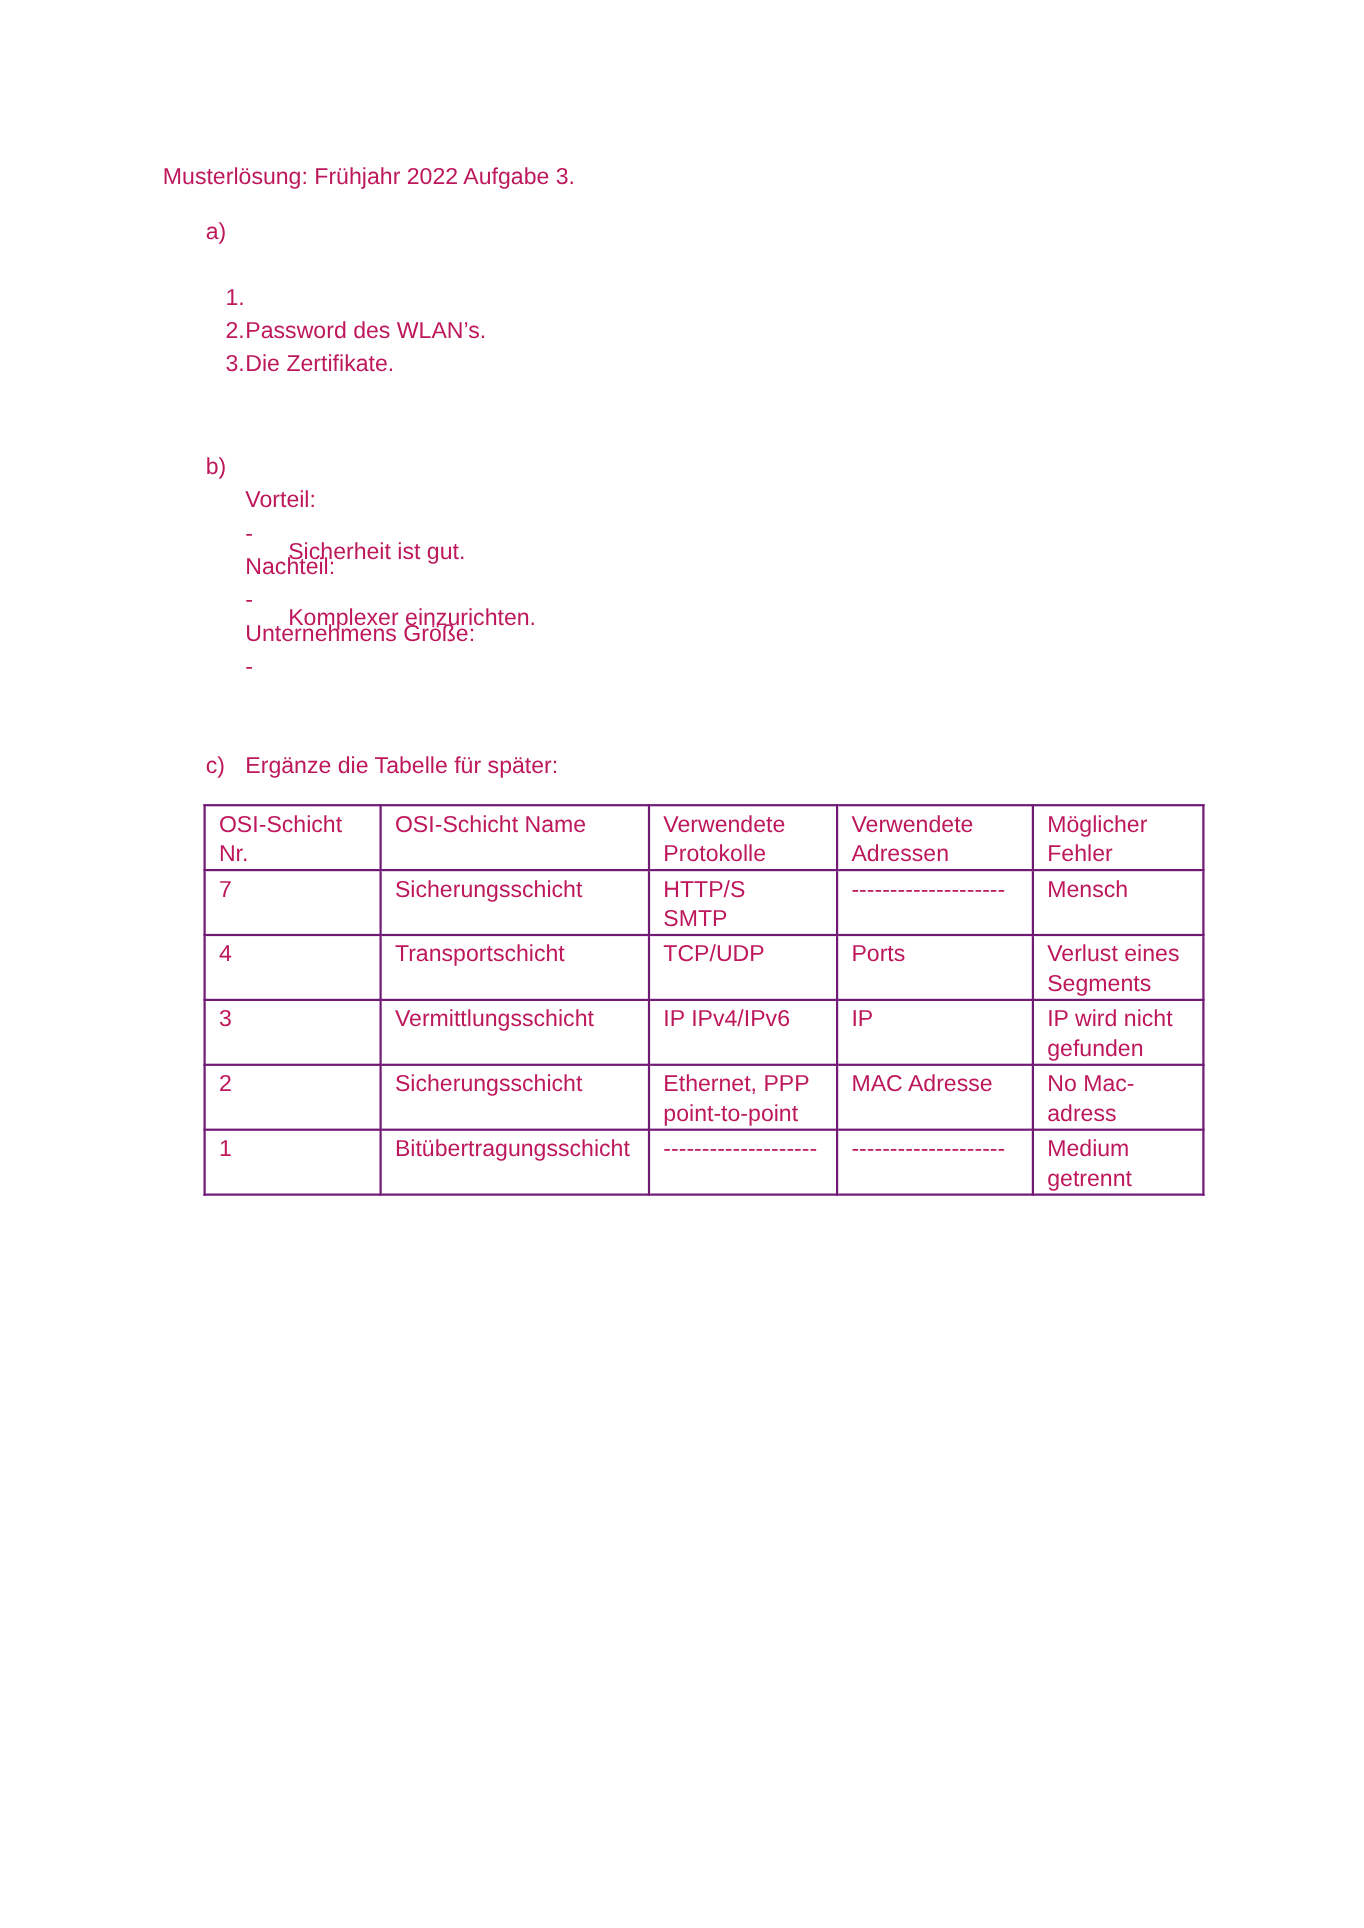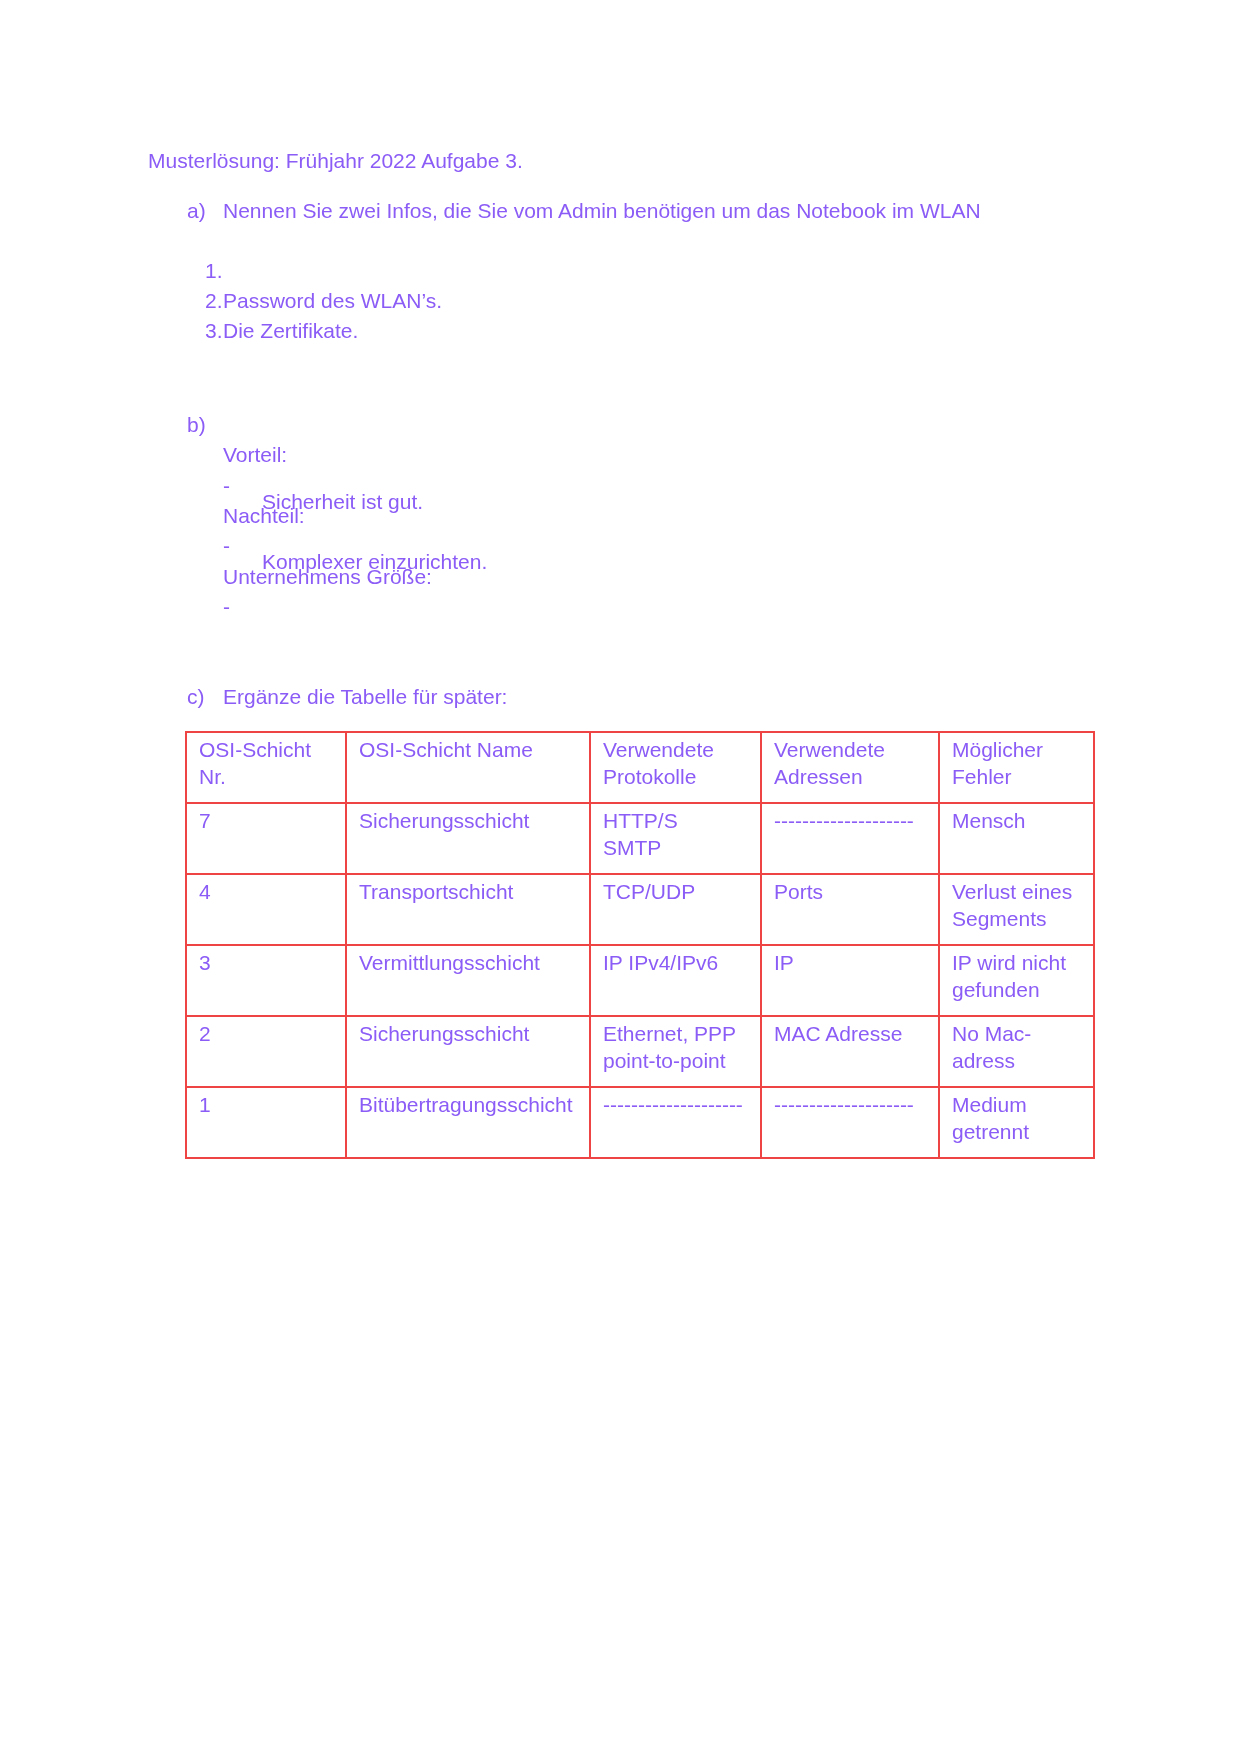--- a/index.html
+++ b/index.html
@@ -2,21 +2,21 @@
 <html><head>
 <meta charset="utf-8">
 <style>
   html, body { margin: 0; padding: 0; background: #ffffff; }
   .page {
     position: relative;
     width: 1240px;
     height: 1753px;
     background: #ffffff;
     font-family: "Liberation Sans", "DejaVu Sans", sans-serif;
-    color: #8b5cf6;
+    color: #be185d;
     overflow: hidden;
   }
   .line {
     position: absolute;
     left: 0;
     width: 1240px;
     height: 30px;
     font-size: 21px;
     line-height: 30px;
     white-space: nowrap;
@@ -32,23 +32,23 @@
   table.osi {
     position: absolute;
     left: 185px;
     top: 731px;
     width: 908px;
     border-collapse: collapse;
     table-layout: fixed;
     font-size: 21px;
   }
   table.osi td {
-    border: 2px solid #ef4444;
+    border: 2px solid #701a75;
     vertical-align: top;
-    padding: 3px 11px 12px 12px;
+    padding: 3px 11px 0 12px;
     line-height: 27px;
     white-space: pre-line;
     overflow: hidden;
   }
   .c1 { width: 160px; }
   .c2 { width: 244px; }
   .c3 { width: 171px; }
   .c4 { width: 178px; }
   .c5 { width: 155px; }
 </style>
@@ -56,21 +56,20 @@
 <body>
 
 <div class="page">
 
   <div class="line" style="top:146px">
     <span class="title-line">Musterlösung: Frühjahr 2022 Aufgabe 3.</span>
   </div>
 
   <div class="line" style="top:196px">
     <span class="x-label">a)</span>
-    <span class="x-text">Nennen Sie zwei Infos, die Sie vom Admin benötigen um das Notebook im WLAN</span>
   </div>
   <div class="line" style="top:256px">
     <span class="x-num">1.</span>
   </div>
   <div class="line" style="top:286px">
     <span class="x-num">2.</span>
     <span class="x-text">Password des WLAN’s.</span>
   </div>
   <div class="line" style="top:316px">
     <span class="x-num">3.</span>

